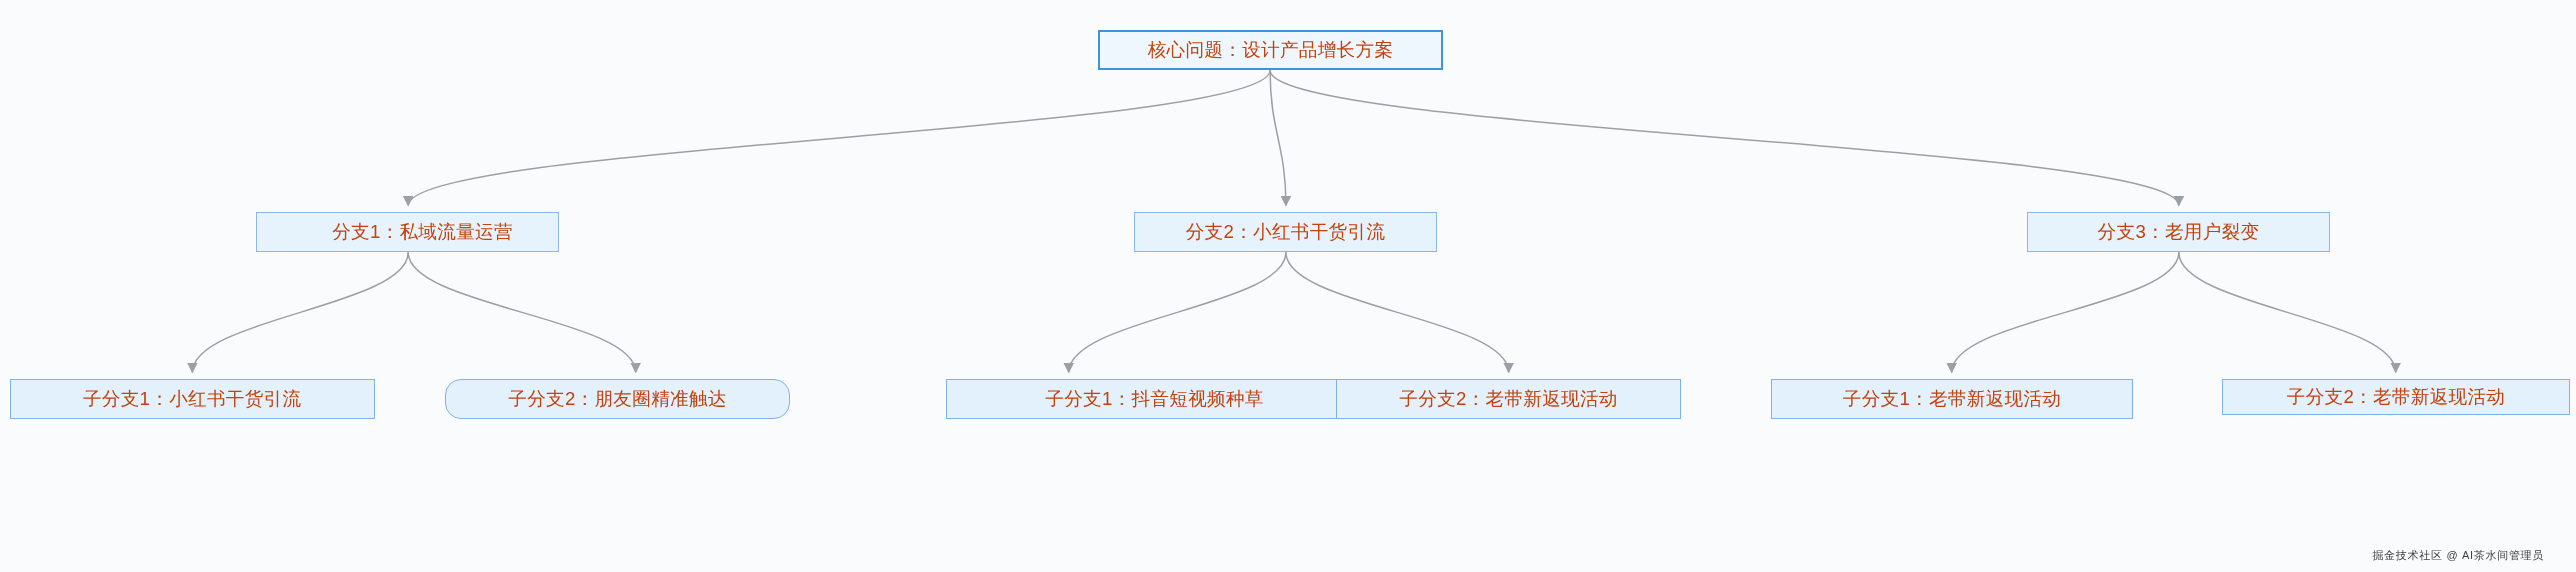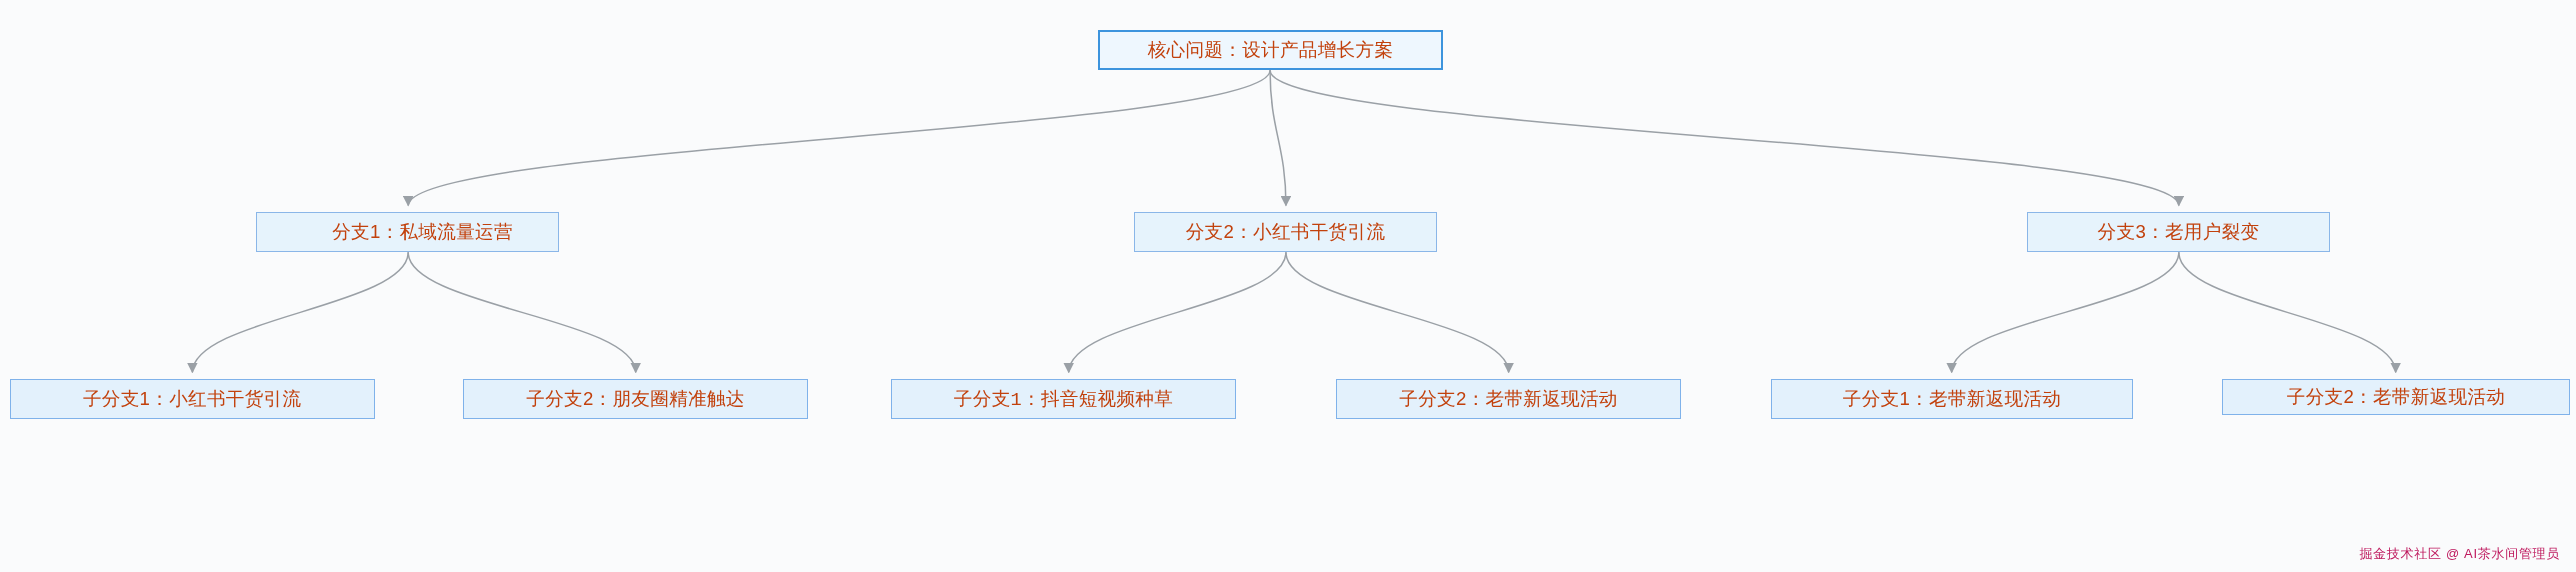--- a/index.html
+++ b/index.html
@@ -26,23 +26,23 @@
   .node.root{
     background:#eef7fe;
     border:2.8px solid #3d94dd;
     font-size:18.6px;
   }
   .node.branch{border:1.4px solid #8ab6e8;background:#e6f3fc;}
   .node.leaf{border:1.4px solid #7fb2ea;background:#e3f1fc;}
   .node .label{pointer-events:none;}
   #watermark{
     position:absolute;
-    right:16px;bottom:9.7px;
-    font-size:13px;
-    color:#be185d;
+    right:32px;bottom:9.7px;
+    font-size:11px;
+    color:#404040;
     letter-spacing:0.7px;
     white-space:nowrap;
     z-index:3;
   }
 </style>
 </head>
 <body>
 
 <div id="canvas">
 
@@ -74,24 +74,24 @@
       </div>
       <div class="node branch" style="left: 1134px; top: 212px; width: 303px; height: 40px; background: rgb(230, 243, 252); border-color: rgb(138, 182, 232);">
         <span class="label">分支2：小红书干货引流</span>
       </div>
       <div class="node branch" style="left: 2027px; top: 212px; width: 303px; height: 40px; background: rgb(230, 243, 252); border-color: rgb(138, 182, 232);">
         <span class="label">分支3：老用户裂变</span>
       </div>
       <div class="node leaf" style="left: 9.7px; top: 379px; width: 365px; height: 40px;">
         <span class="label">子分支1：小红书干货引流</span>
       </div>
-      <div class="node leaf" style="left: 463px; top: 379px; width: 345px; height: 40px;">
+      <div class="node leaf" style="left: 445px; top: 379px; width: 345px; height: 40px; border-radius: 16px;">
         <span class="label">子分支2：朋友圈精准触达</span>
       </div>
-      <div class="node leaf" style="left: 891px; top: 379px; width: 345px; height: 40px; font-family: Liberation Mono, monospace;">
+      <div class="node leaf" style="left: 946px; top: 379px; width: 417px; height: 40px;">
         <span class="label">子分支1：抖音短视频种草</span>
       </div>
       <div class="node leaf" style="left: 1336px; top: 379px; width: 345px; height: 40px;">
         <span class="label">子分支2：老带新返现活动</span>
       </div>
       <div class="node leaf" style="left: 1771px; top: 379px; width: 362px; height: 40px;">
         <span class="label">子分支1：老带新返现活动</span>
       </div>
       <div class="node leaf" style="left: 2222px; top: 379px; width: 348px; height: 36px;">
         <span class="label">子分支2：老带新返现活动</span>

